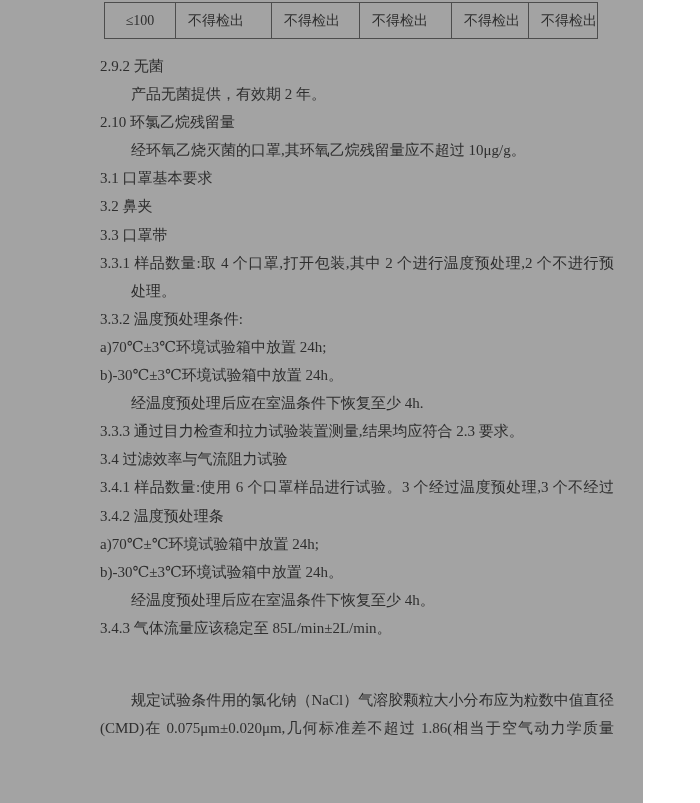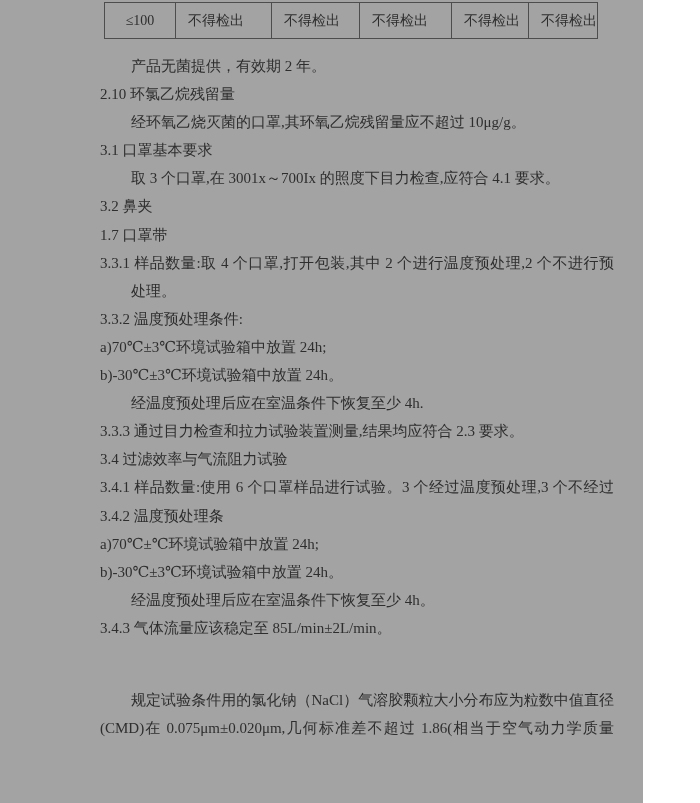--- a/index.html
+++ b/index.html
@@ -64,27 +64,27 @@
           <td class="c0">≤100</td>
           <td class="c1">不得检出</td>
           <td class="c2">不得检出</td>
           <td class="c3">不得检出</td>
           <td class="c4">不得检出</td>
           <td class="c5">不得检出</td>
         </tr>
     </tbody>
   </table>
   <div class="docbody" id="doc-body">
+      <div class="doc-line ">2.9.2 无菌</div>
       <div class="doc-line indent">产品无菌提供，有效期 2 年。</div>
       <div class="doc-line ">2.10 环氯乙烷残留量</div>
       <div class="doc-line indent">经环氧乙烧灭菌的口罩,其环氧乙烷残留量应不超过 10μg/g。</div>
       <div class="doc-line ">3.1 口罩基本要求</div>
-      <div class="doc-line indent">取 3 个口罩,在 3001x～700Ix 的照度下目力检查,应符合 4.1 要求。</div>
       <div class="doc-line ">3.2 鼻夹</div>
-      <div class="doc-line ">1.7 口罩带</div>
+      <div class="doc-line ">3.3 口罩带</div>
       <div class="doc-line  fill">3.3.1 样品数量:取 4 个口罩,打开包装,其中 2 个进行温度预处理,2 个不进行预</div>
       <div class="doc-line indent">处理。</div>
       <div class="doc-line ">3.3.2 温度预处理条件:</div>
       <div class="doc-line ">a)70℃±3℃环境试验箱中放置 24h;</div>
       <div class="doc-line ">b)-30℃±3℃环境试验箱中放置 24h。</div>
       <div class="doc-line indent">经温度预处理后应在室温条件下恢复至少 4h.</div>
       <div class="doc-line ">3.3.3 通过目力检查和拉力试验装置测量,结果均应符合 2.3 要求。</div>
       <div class="doc-line ">3.4 过滤效率与气流阻力试验</div>
       <div class="doc-line  fill">3.4.1 样品数量:使用 6 个口罩样品进行试验。3 个经过温度预处理,3 个不经过</div>
       <div class="doc-line ">3.4.2 温度预处理条</div>

